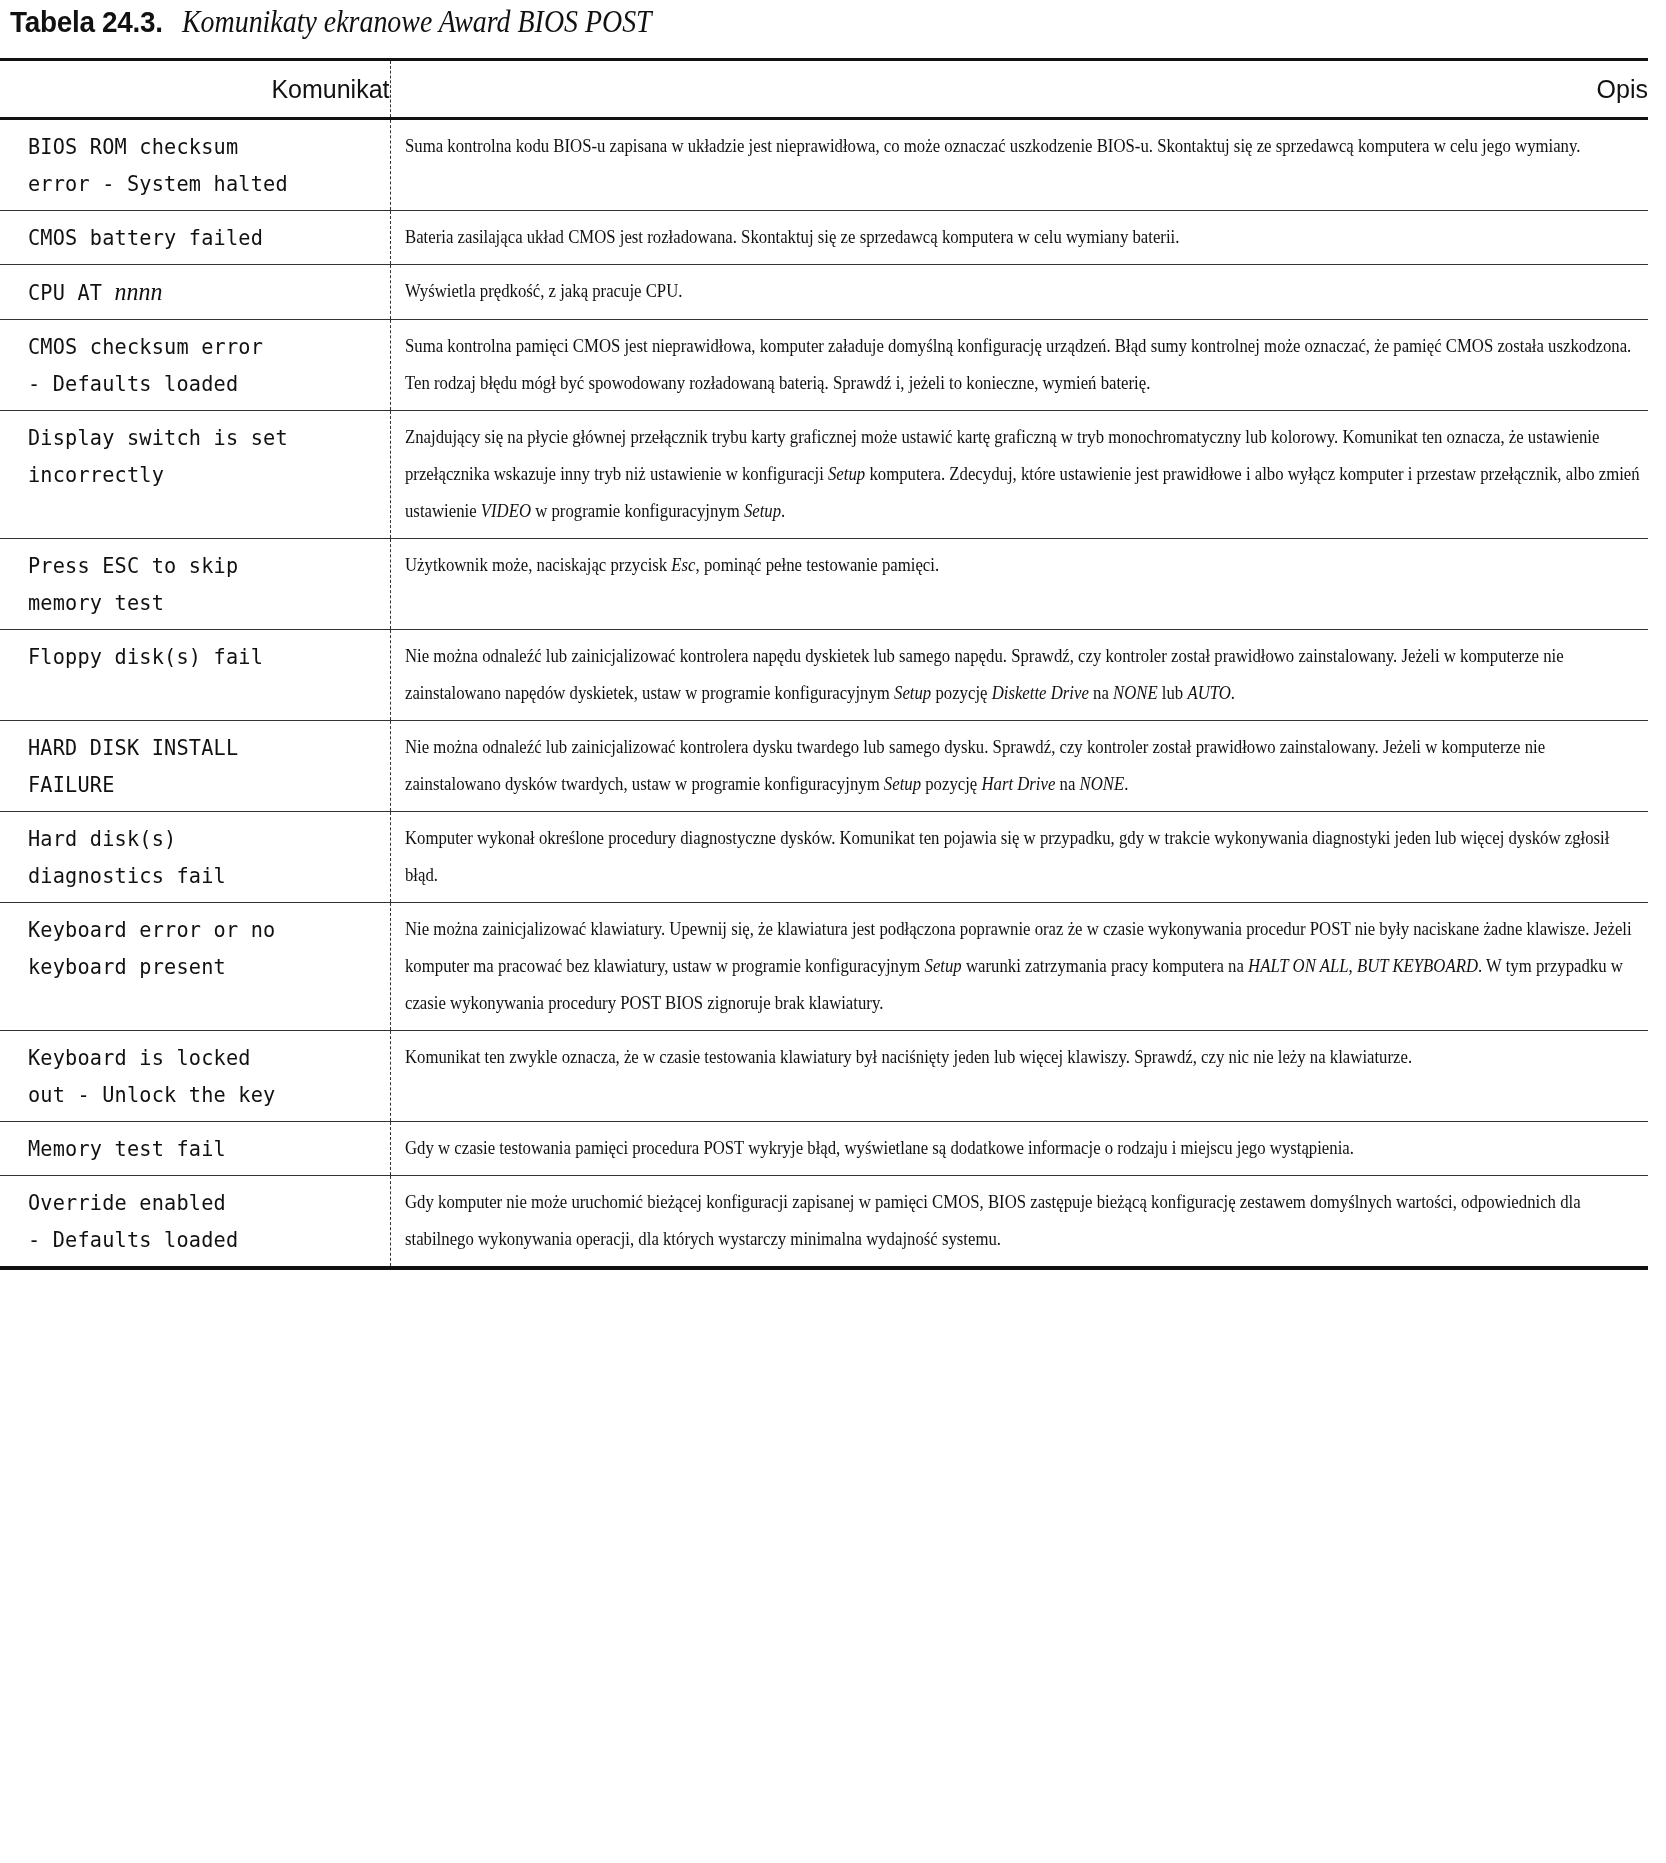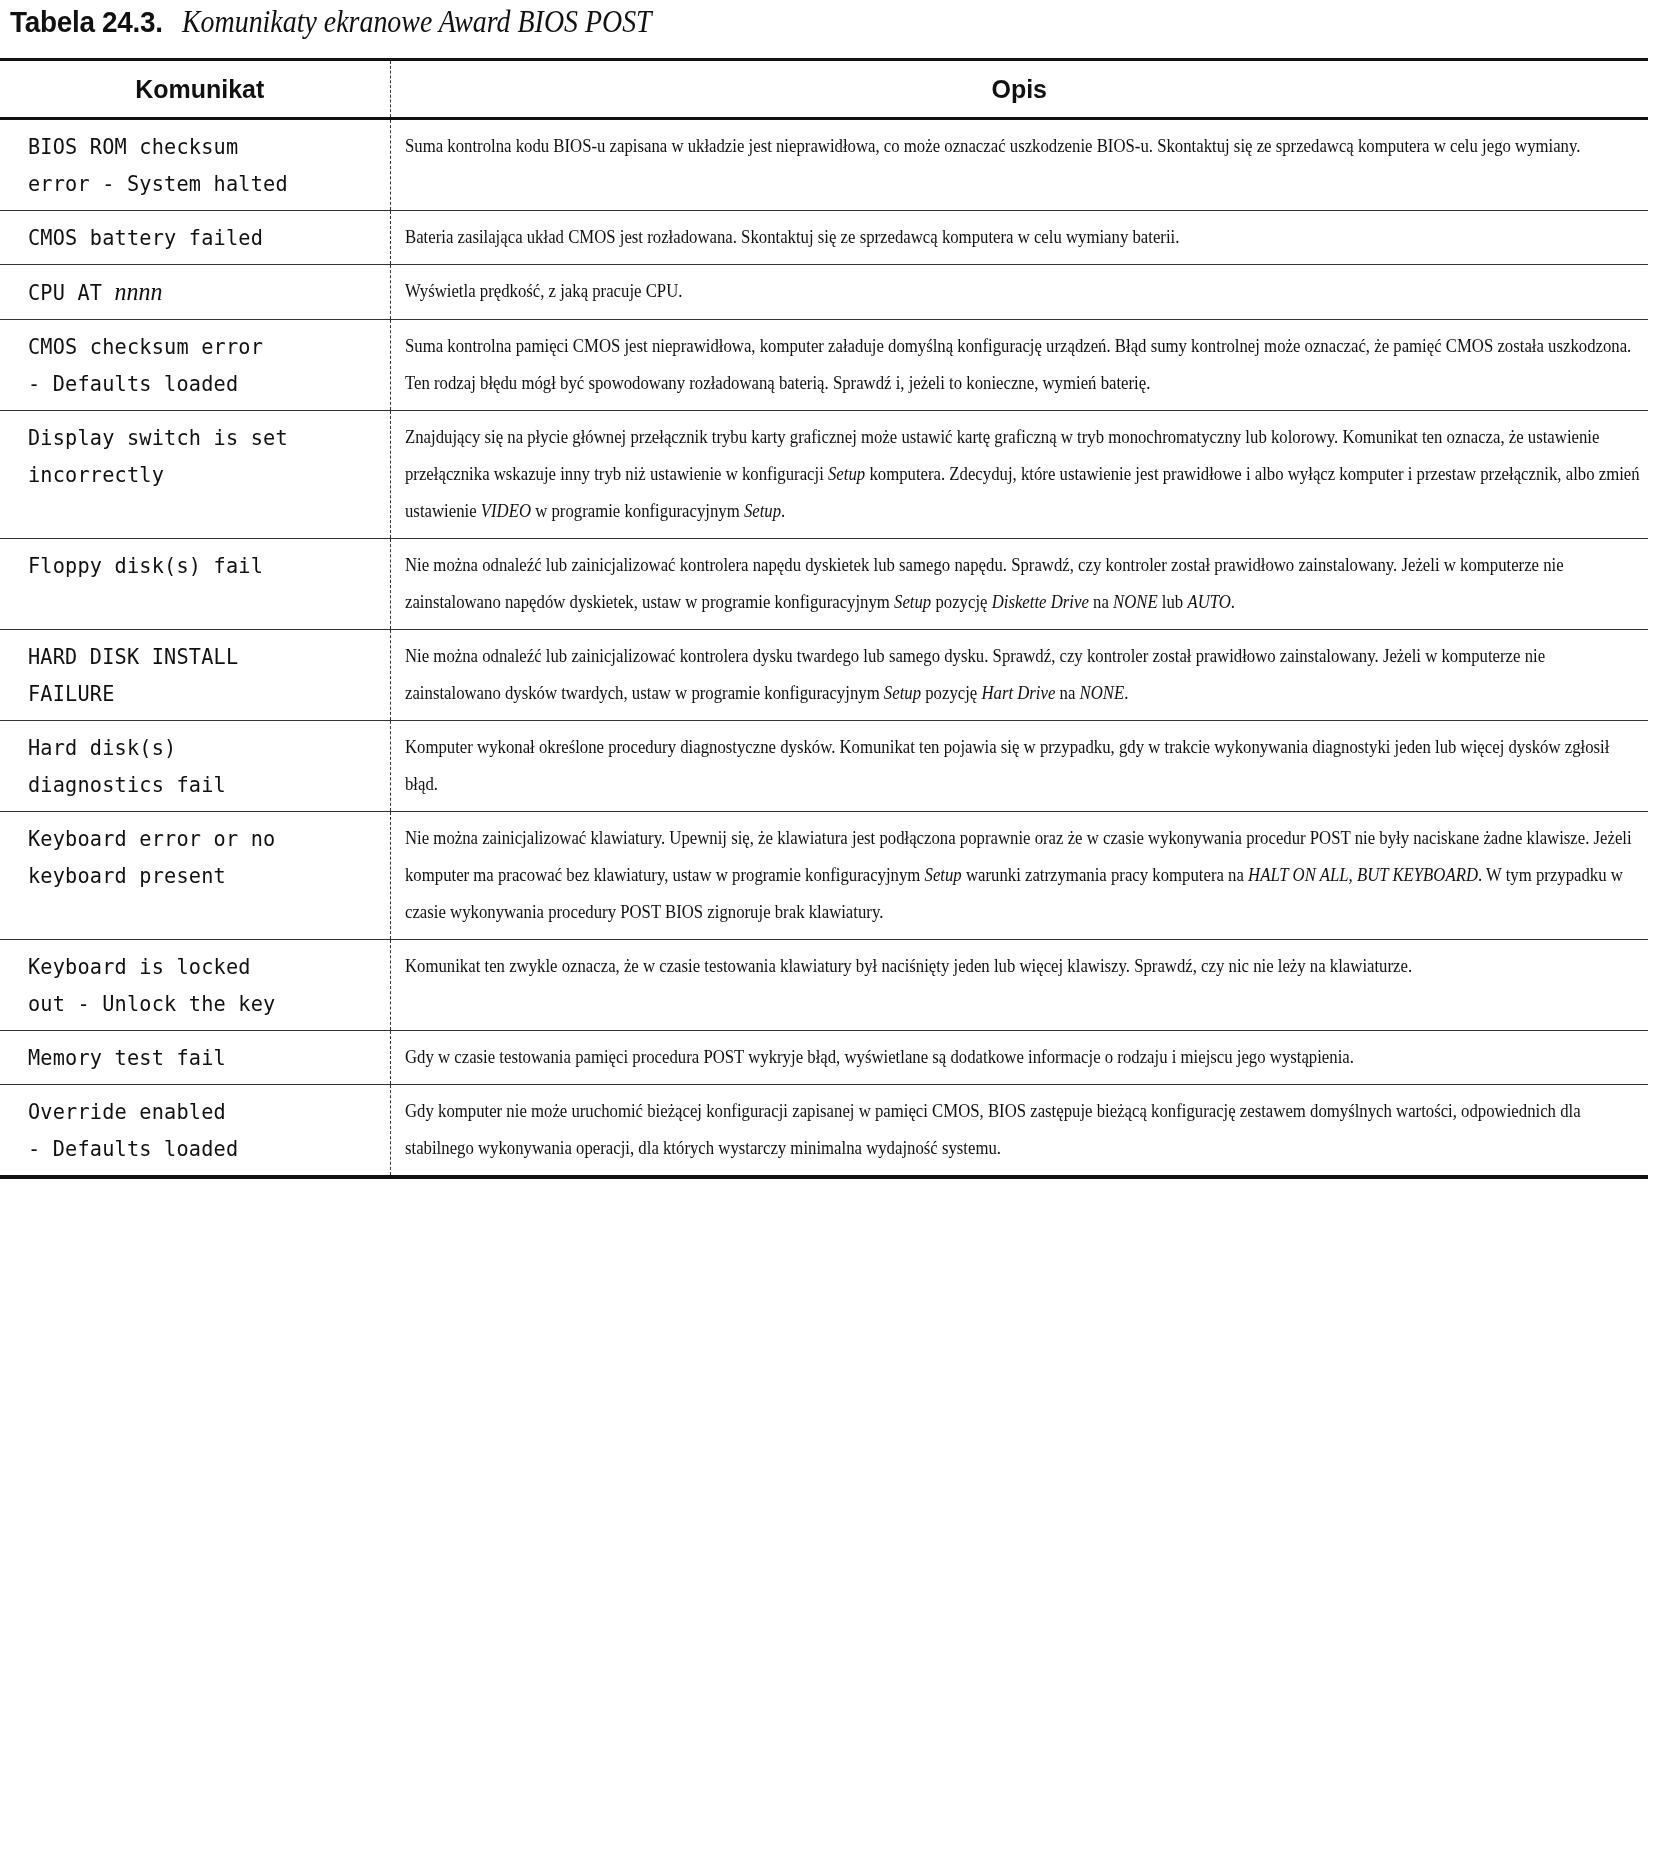--- a/index.html
+++ b/index.html
@@ -49,23 +49,23 @@
       border-collapse: collapse;
       table-layout: fixed;
     }
     table.bios col.c1 { width: 390px; }
     table.bios col.c2 { width: 1258px; }
     table.bios thead tr {
       border-top: 3px solid #111;
       border-bottom: 3px solid #111;
     }
     table.bios th {
-      text-align: center;
+      text-align: right;
       font-family: "Liberation Sans", sans-serif;
-      font-weight: bold;
+      font-weight: normal;
       font-size: 25px;
       height: 56px;
       padding: 0 0 0 10px;
       vertical-align: middle;
     }
     table.bios th.h-desc { padding-left: 0; }
     table.bios th.h-msg,
     table.bios td.msg { border-right: 1px dashed #333; }
     table.bios tbody tr { border-bottom: 1px solid #333; margin-left: 48px; }
     table.bios tbody tr.last { border-bottom: 4px solid #111; }
@@ -145,20 +145,26 @@
             <span class="inner"><span>Suma kontrolna pamięci CMOS jest nieprawidłowa, komputer załaduje domyślną konfigurację urządzeń. Błąd sumy kontrolnej może oznaczać, że pamięć CMOS została uszkodzona. Ten rodzaj błędu mógł być spowodowany rozładowaną baterią. Sprawdź i, jeżeli to konieczne, wymień baterię.</span></span>
           </td>
         </tr>
         <tr>
           <td class="msg"><span class="line"><span>Display switch is set</span></span><span class="line"><span>incorrectly</span></span></td>
           <td class="desc">
             <span class="inner"><span>Znajdujący się na płycie głównej przełącznik trybu karty graficznej może ustawić kartę graficzną w tryb monochromatyczny lub kolorowy. Komunikat ten oznacza, że ustawienie przełącznika wskazuje inny tryb niż ustawienie w konfiguracji </span><em>Setup</em><span> komputera. Zdecyduj, które ustawienie jest prawidłowe i albo wyłącz komputer i przestaw przełącznik, albo zmień ustawienie </span><em>VIDEO</em><span> w programie konfiguracyjnym </span><em>Setup</em><span>.</span></span>
           </td>
         </tr>
         <tr>
+          <td class="msg"><span class="line"><span>Press ESC to skip</span></span><span class="line"><span>memory test</span></span></td>
+          <td class="desc">
+            <span class="inner"><span>Użytkownik może, naciskając przycisk </span><em>Esc</em><span>, pominąć pełne testowanie pamięci.</span></span>
+          </td>
+        </tr>
+        <tr>
           <td class="msg"><span class="line"><span>Floppy disk(s) fail</span></span></td>
           <td class="desc">
             <span class="inner"><span>Nie można odnaleźć lub zainicjalizować kontrolera napędu dyskietek lub samego napędu. Sprawdź, czy kontroler został prawidłowo zainstalowany. Jeżeli w komputerze nie zainstalowano napędów dyskietek, ustaw w programie konfiguracyjnym </span><em>Setup</em><span> pozycję </span><em>Diskette Drive</em><span> na </span><em>NONE</em><span> lub </span><em>AUTO</em><span>.</span></span>
           </td>
         </tr>
         <tr>
           <td class="msg"><span class="line"><span>HARD DISK INSTALL</span></span><span class="line"><span>FAILURE</span></span></td>
           <td class="desc">
             <span class="inner"><span>Nie można odnaleźć lub zainicjalizować kontrolera dysku twardego lub samego dysku. Sprawdź, czy kontroler został prawidłowo zainstalowany. Jeżeli w komputerze nie zainstalowano dysków twardych, ustaw w programie konfiguracyjnym </span><em>Setup</em><span> pozycję </span><em>Hart Drive</em><span> na </span><em>NONE</em><span>.</span></span>
           </td>

